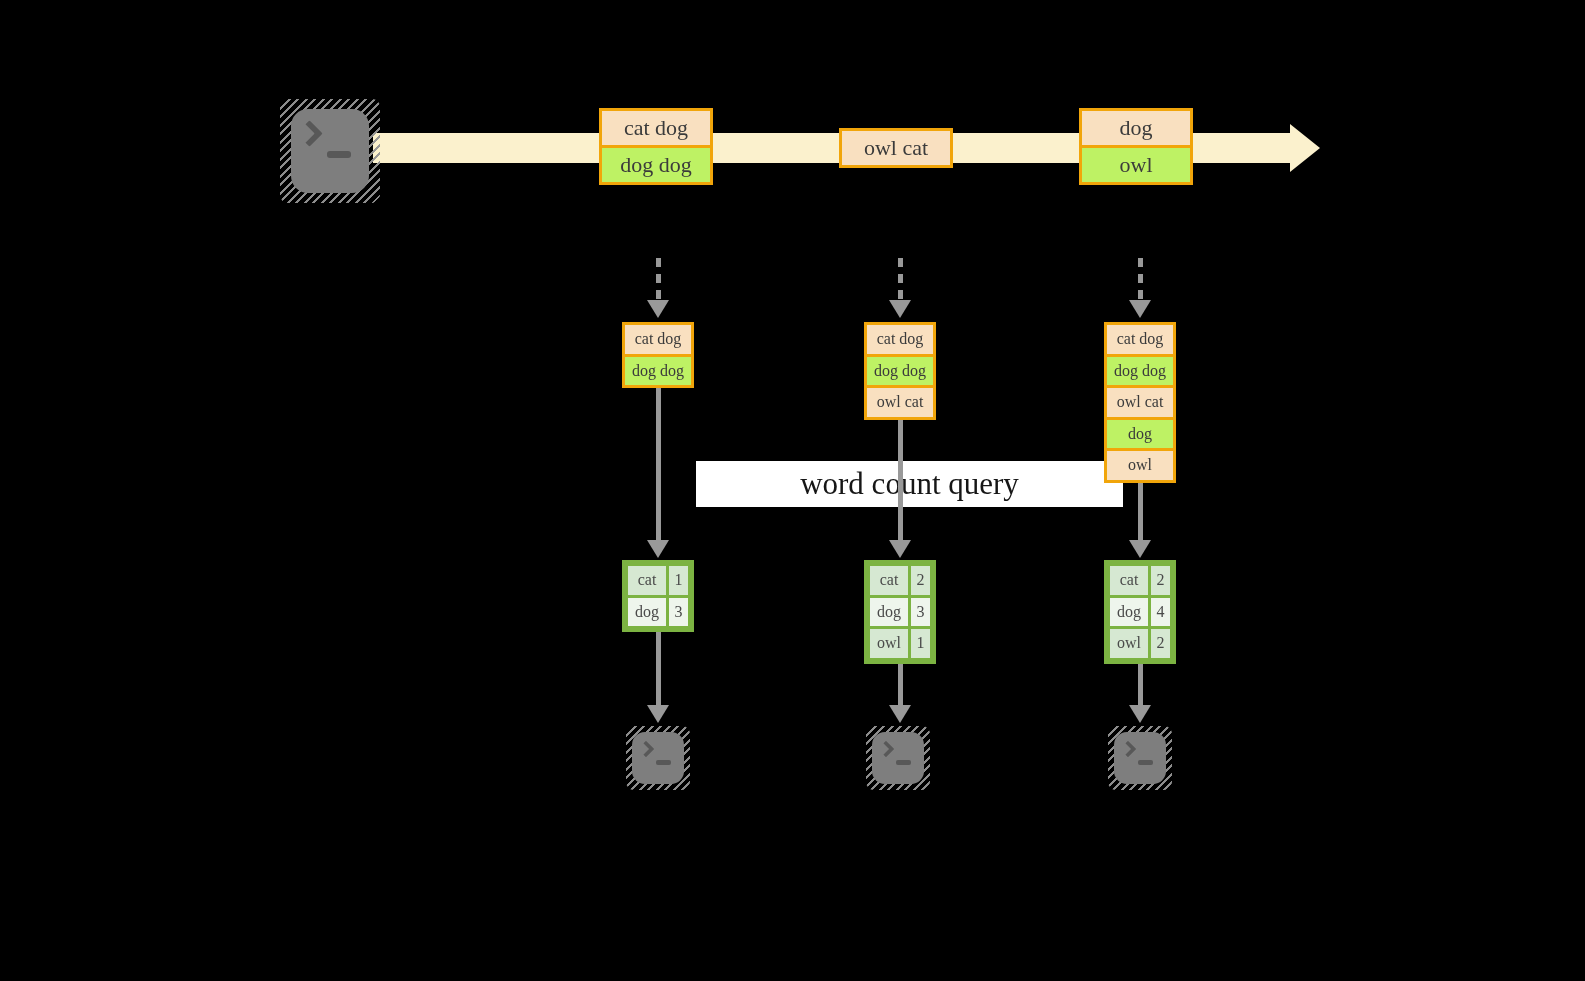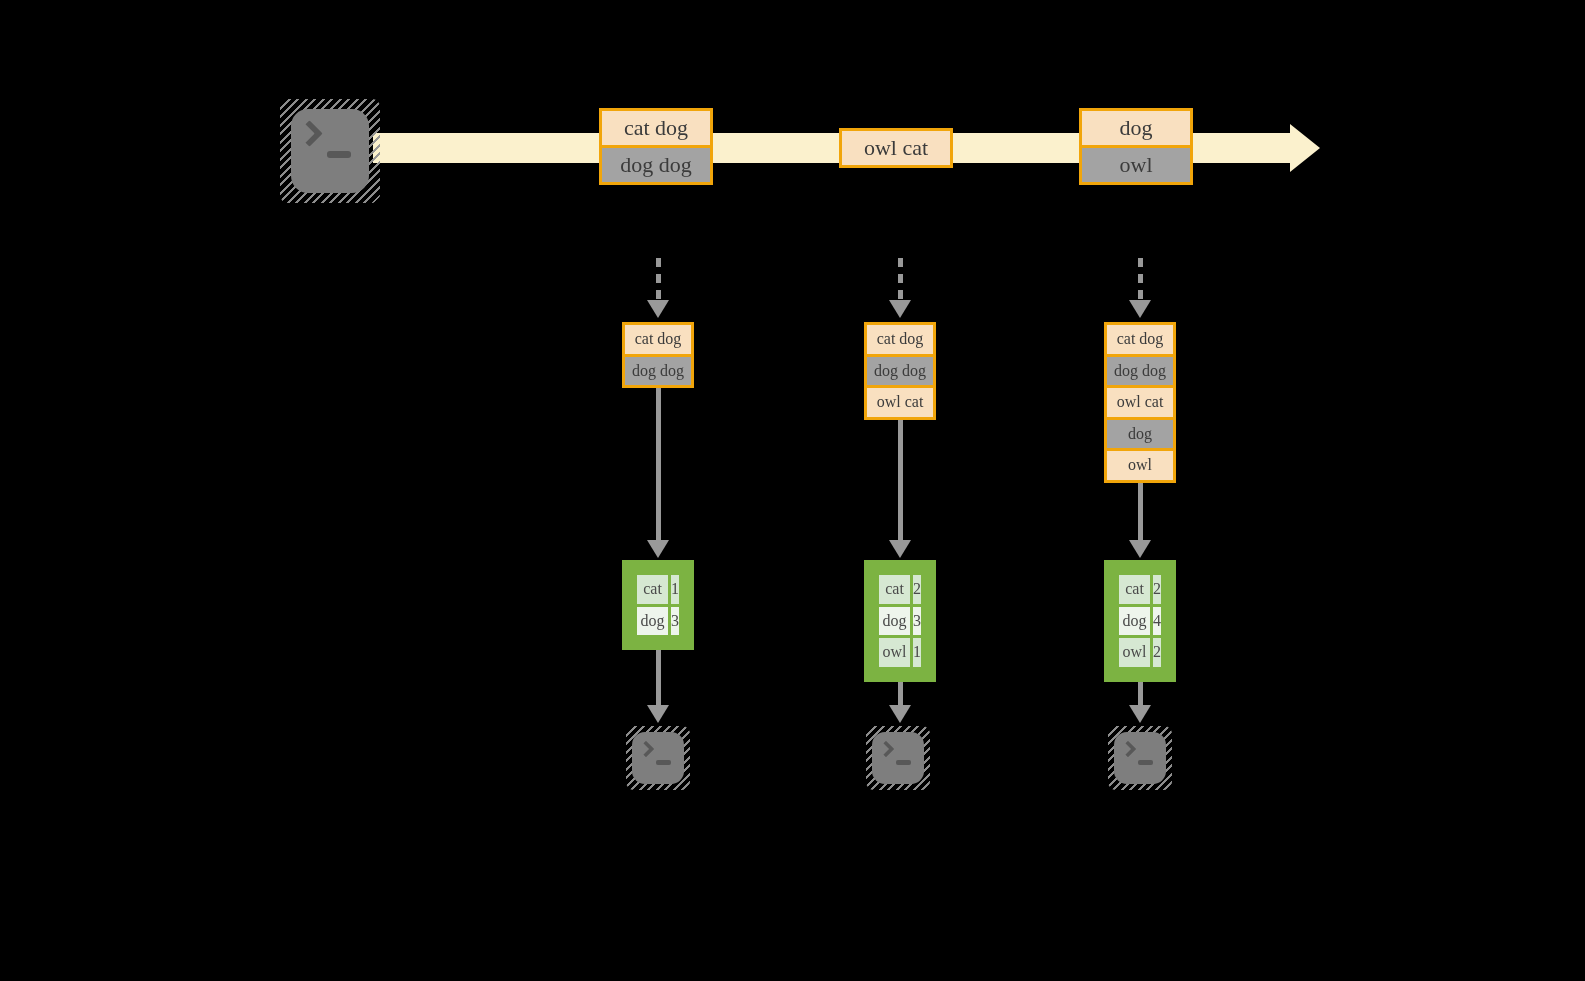--- a/index.html
+++ b/index.html
@@ -19,38 +19,38 @@
   .term-sm .tbar{position:absolute;left:30px;top:34px;width:15px;height:5px;background:#585858;border-radius:2px;}
 
   
   .stream-band{position:absolute;left:373px;top:133px;width:917px;height:30px;background:#fbf1cd;z-index:1;}
   .stream-head{position:absolute;left:1290px;top:124px;width:0;height:0;border-top:24px solid transparent;border-bottom:24px solid transparent;border-left:30px solid #fbf1cd;z-index:1;}
 
   
   .msgbox{position:absolute;width:114px;background:#f1a50a;padding:3px;display:flex;flex-direction:column;gap:3px;box-sizing:border-box;z-index:2;}
   .mrow{height:34px;display:flex;align-items:center;justify-content:center;font-size:22px;color:#3b3b3b;}
   .peach{background:#f9e0c0;}
-  .cream{background:#a3a3a3;}
+  .cream{background:#bef264;}
 
   
   .dashline{position:absolute;width:5px;height:44px;top:258px;z-index:2;
             background:repeating-linear-gradient(to bottom,#999 0 9px,rgba(0,0,0,0) 9px 16px);}
   .gline{position:absolute;width:5px;background:#999;z-index:2;}
   .ahead{position:absolute;width:0;height:0;border-left:11px solid transparent;border-right:11px solid transparent;border-top:18px solid #999;z-index:2;}
 
   
   .ostack{position:absolute;top:322px;width:72px;background:#f1a50a;padding:3px;display:flex;flex-direction:column;gap:3px;box-sizing:border-box;z-index:3;}
   .orow{height:28.5px;display:flex;align-items:center;justify-content:center;font-size:16px;color:#3b3b3b;white-space:nowrap;}
 
   
   .queryband{position:absolute;left:696px;top:461px;width:427px;height:46px;background:#fff;z-index:1;
              display:flex;align-items:center;justify-content:center;font-size:31px;color:#161616;}
 
   
-  .gtable{position:absolute;top:560px;width:72px;background:#7cb342;padding:15px;display:flex;flex-direction:column;gap:3px;box-sizing:border-box;z-index:3;}
+  .gtable{position:absolute;top:560px;width:72px;background:#7cb342;padding:6px;display:flex;flex-direction:column;gap:3px;box-sizing:border-box;z-index:3;}
   .grow{display:flex;gap:3px;height:28.5px;flex:none;}
   .gcell{display:flex;align-items:center;justify-content:center;font-size:16px;color:#4a4a4a;}
   .gword{width:38px;}
   .gnum{flex:1;}
   .gA{background:#d6e8d2;}
   .gB{background:#eef5ec;}
 </style>
 </head>
 <body>
 
@@ -94,20 +94,21 @@
     <div class="orow peach">owl cat</div>
   </div>
   <div class="ostack" style="left:1104px;">
     <div class="orow peach">cat dog</div>
     <div class="orow cream">dog dog</div>
     <div class="orow peach">owl cat</div>
     <div class="orow cream">dog</div>
     <div class="orow peach">owl</div>
   </div>
 
+  <div class="queryband">word count query</div>
 
   <div class="gline" style="left:656px;top:386px;height:154px;"></div>
   <div class="ahead" style="left:647px;top:540px;"></div>
   <div class="gline" style="left:898px;top:418px;height:122px;"></div>
   <div class="ahead" style="left:889px;top:540px;"></div>
   <div class="gline" style="left:1138px;top:481px;height:59px;"></div>
   <div class="ahead" style="left:1129px;top:540px;"></div>
 
   <div class="gtable" style="left:622px;">
     <div class="grow">

